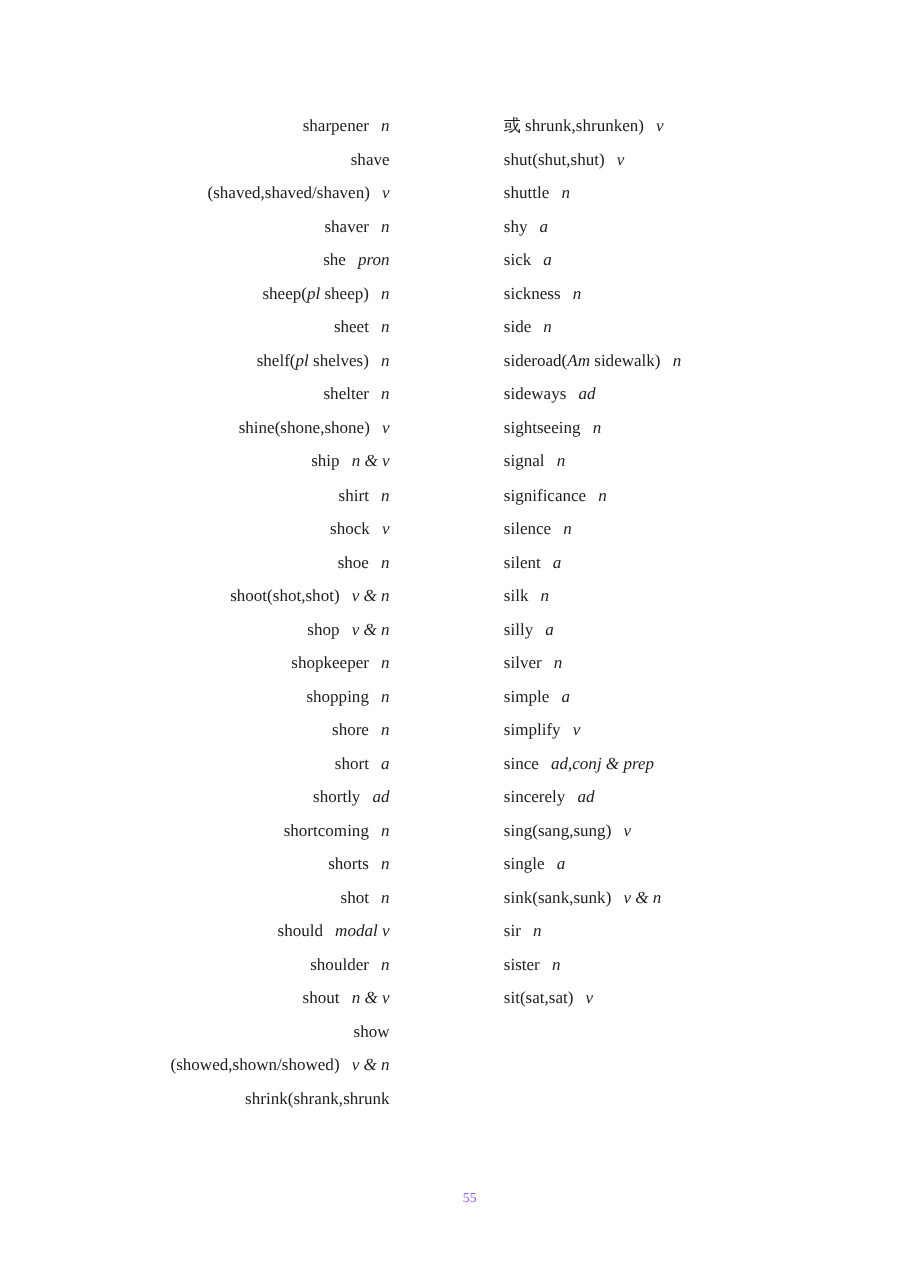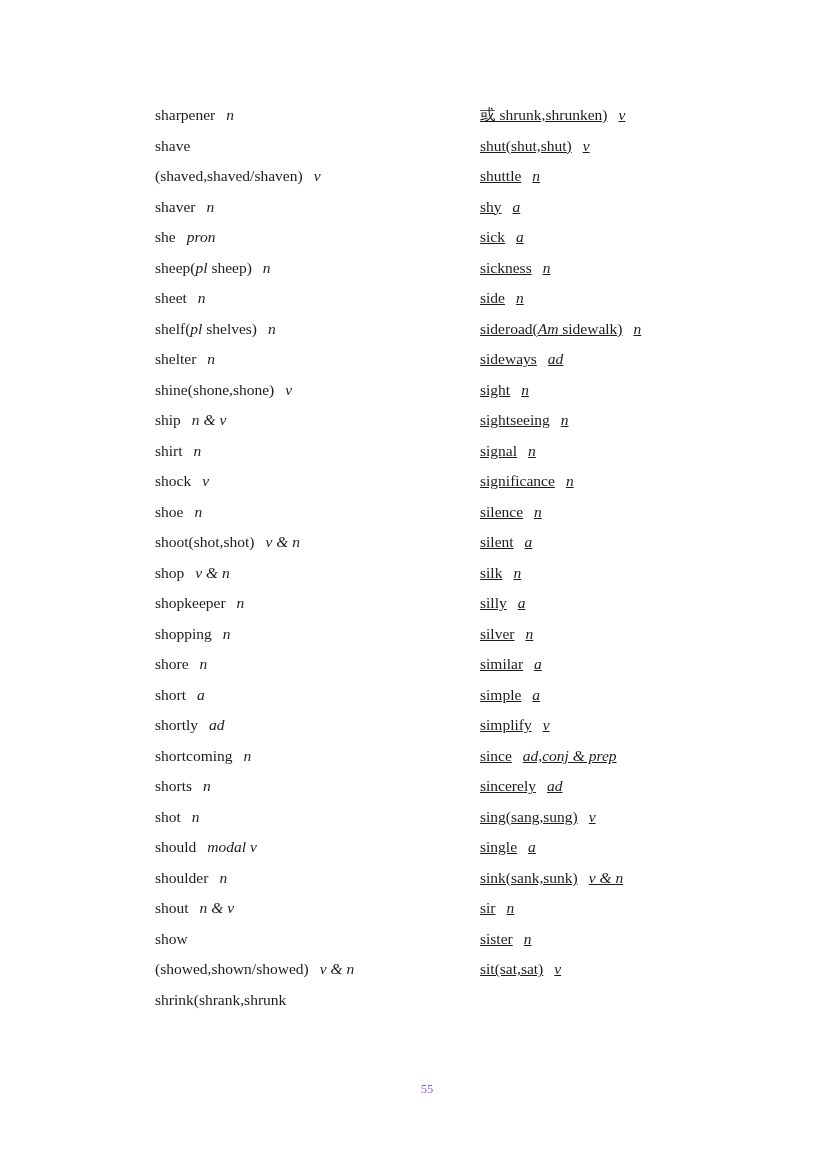--- a/index.html
+++ b/index.html
@@ -14,22 +14,22 @@
     background: #ffffff;
     overflow: hidden;
     font-family: "Liberation Serif", "DejaVu Serif", serif;
     color: #1c1c1c;
   }
   .col {
     position: absolute;
     top: 100px;
     font-size: 15.5px;
   }
-  .col-left  { left: 155px; }
-  .col-right { left: 480px; text-decoration: underline; }
+  .col-left  { left: 155px; text-align: right; }
+  .col-right { left: 458px; }
   .entry {
     height: 30.53px;
     line-height: 30.53px;
     white-space: nowrap;
   }
   .ital {
     font-style: italic;
   }
   .gap {
     margin-left: 11px;
@@ -83,30 +83,28 @@
   <div class="col col-right">
       <div class="entry"><span>或 shrunk,shrunken)</span><span class="ital gap">v</span></div>
       <div class="entry"><span>shut(shut,shut)</span><span class="ital gap">v</span></div>
       <div class="entry"><span>shuttle</span><span class="ital gap">n</span></div>
       <div class="entry"><span>shy</span><span class="ital gap">a</span></div>
       <div class="entry"><span>sick</span><span class="ital gap">a</span></div>
       <div class="entry"><span>sickness</span><span class="ital gap">n</span></div>
       <div class="entry"><span>side</span><span class="ital gap">n</span></div>
       <div class="entry"><span>sideroad(</span><span class="ital">Am</span><span> sidewalk)</span><span class="ital gap">n</span></div>
       <div class="entry"><span>sideways</span><span class="ital gap">ad</span></div>
-      <div class="entry"><span>sight</span><span class="ital gap">n</span></div>
       <div class="entry"><span>sightseeing</span><span class="ital gap">n</span></div>
       <div class="entry"><span>signal</span><span class="ital gap">n</span></div>
       <div class="entry"><span>significance</span><span class="ital gap">n</span></div>
       <div class="entry"><span>silence</span><span class="ital gap">n</span></div>
       <div class="entry"><span>silent</span><span class="ital gap">a</span></div>
       <div class="entry"><span>silk</span><span class="ital gap">n</span></div>
       <div class="entry"><span>silly</span><span class="ital gap">a</span></div>
       <div class="entry"><span>silver</span><span class="ital gap">n</span></div>
-      <div class="entry"><span>similar</span><span class="ital gap">a</span></div>
       <div class="entry"><span>simple</span><span class="ital gap">a</span></div>
       <div class="entry"><span>simplify</span><span class="ital gap">v</span></div>
       <div class="entry"><span>since</span><span class="ital gap">ad,conj &amp; prep</span></div>
       <div class="entry"><span>sincerely</span><span class="ital gap">ad</span></div>
       <div class="entry"><span>sing(sang,sung)</span><span class="ital gap">v</span></div>
       <div class="entry"><span>single</span><span class="ital gap">a</span></div>
       <div class="entry"><span>sink(sank,sunk)</span><span class="ital gap">v &amp; n</span></div>
       <div class="entry"><span>sir</span><span class="ital gap">n</span></div>
       <div class="entry"><span>sister</span><span class="ital gap">n</span></div>
       <div class="entry"><span>sit(sat,sat)</span><span class="ital gap">v</span></div>

